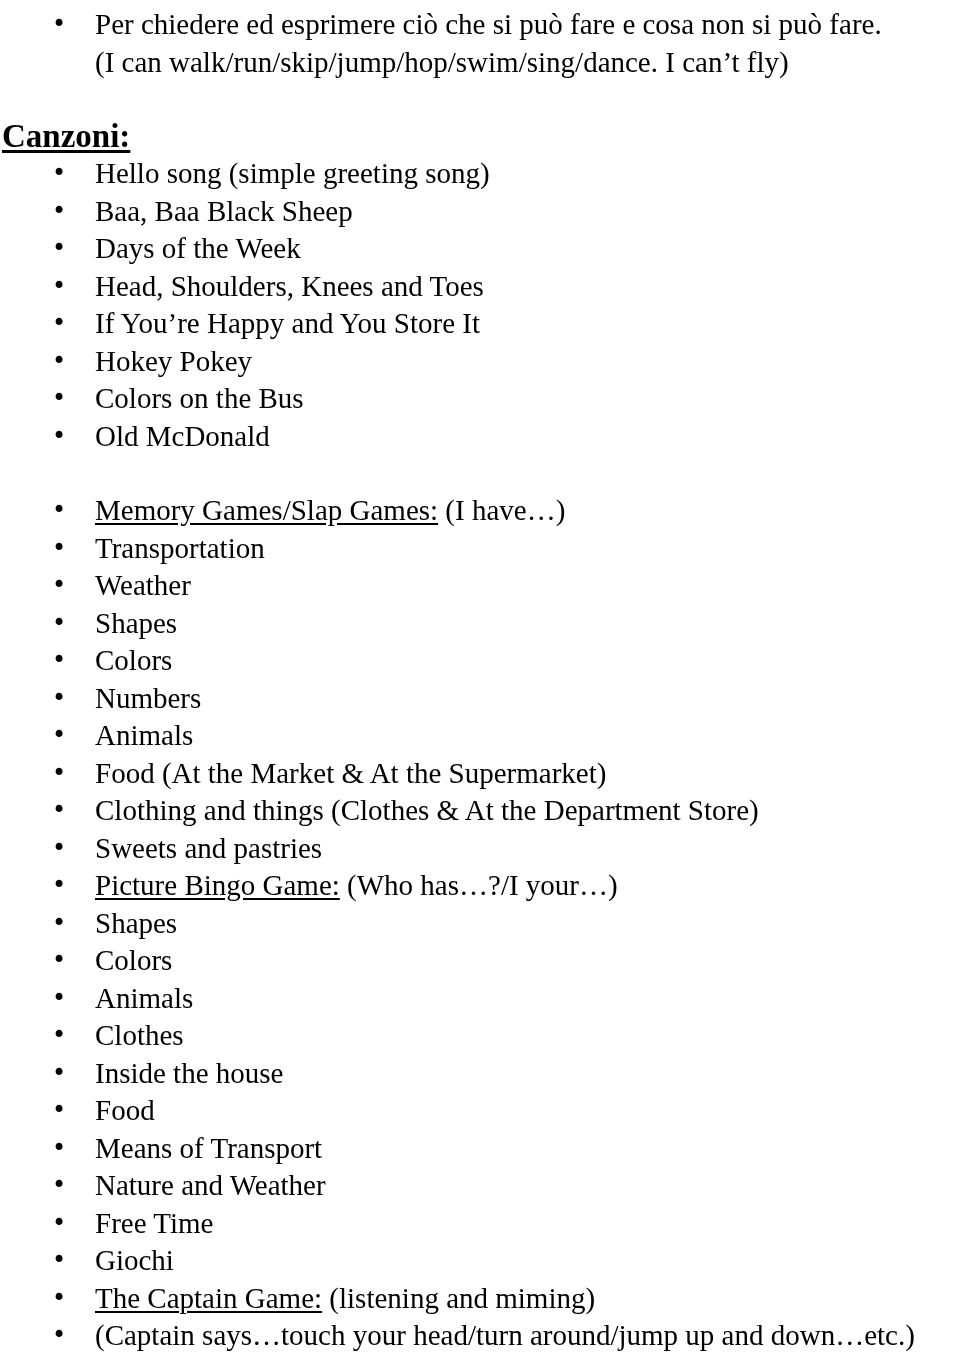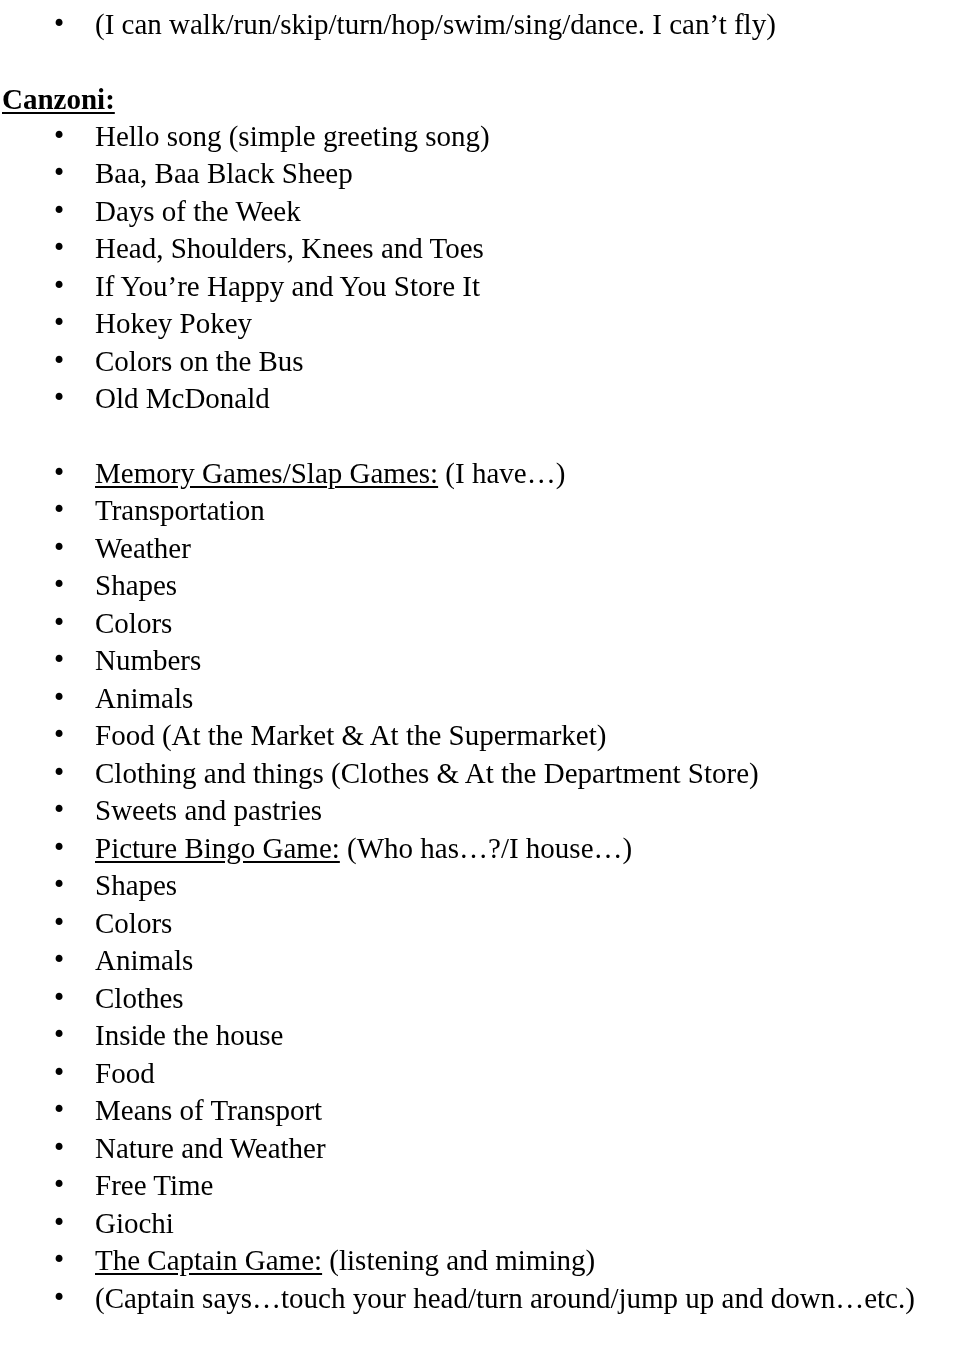--- a/index.html
+++ b/index.html
@@ -21,21 +21,21 @@
     padding: 0;
     box-sizing: border-box;
   }
   .doc {
     padding-top: 6px;
     padding-left: 0px;
   }
 
   
   .heading {
-    font-size: 29px;
+    font-size: 33px;
     font-weight: bold;
     line-height: 37px;
     margin: 0;
     padding-left: 2px;
     white-space: nowrap;
   }
   .heading .h-text {
     text-decoration: underline;
     text-underline-offset: 3px;
   }
@@ -79,21 +79,22 @@
 </style>
 </head>
 <body>
 
 <div class="page">
   <div class="doc">
 
     <ul class="bullets">
       <li>
         <span class="bullet">•</span>
-        <span class="li-text">(I can walk/run/skip/turn/hop/swim/sing/dance. I can’t fly)</span>
+        <span class="li-text">Per chiedere ed esprimere ciò che si può fare e cosa non si può fare.</span>
+        <span class="li-text">(I can walk/run/skip/jump/hop/swim/sing/dance. I can’t fly)</span>
       </li>
     </ul>
 
     <div class="gap"></div>
 
     <div class="heading">
       <span class="h-text">Canzoni:</span>
     </div>
     <ul class="bullets">
       <li>
@@ -168,21 +169,21 @@
       <li>
         <span class="bullet">•</span>
         <span class="li-text">Clothing and things (Clothes &amp; At the Department Store)</span>
       </li>
       <li>
         <span class="bullet">•</span>
         <span class="li-text">Sweets and pastries</span>
       </li>
       <li>
         <span class="bullet">•</span>
-        <span class="li-text"><span class="u">Picture Bingo Game:</span><span> (Who has…?/I house…)</span></span>
+        <span class="li-text"><span class="u">Picture Bingo Game:</span><span> (Who has…?/I your…)</span></span>
       </li>
       <li>
         <span class="bullet">•</span>
         <span class="li-text">Shapes</span>
       </li>
       <li>
         <span class="bullet">•</span>
         <span class="li-text">Colors</span>
       </li>
       <li>

